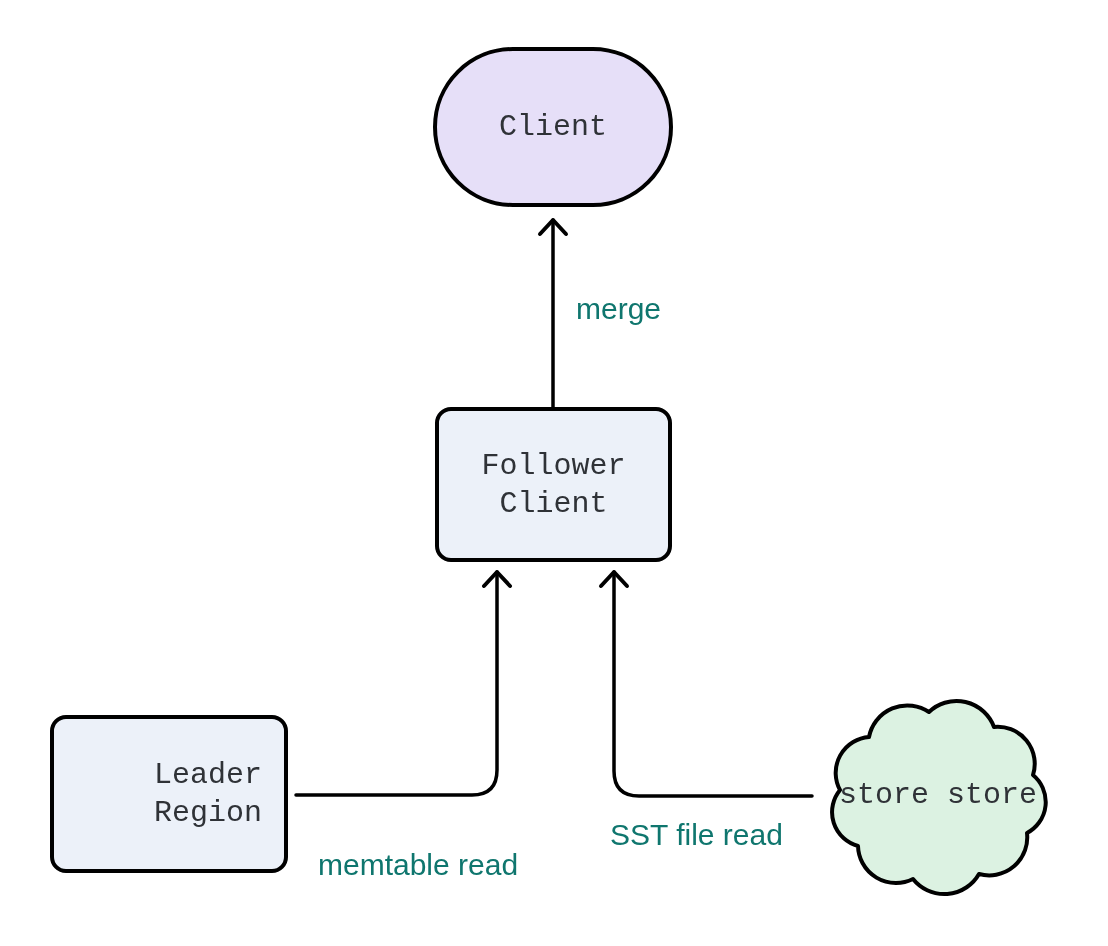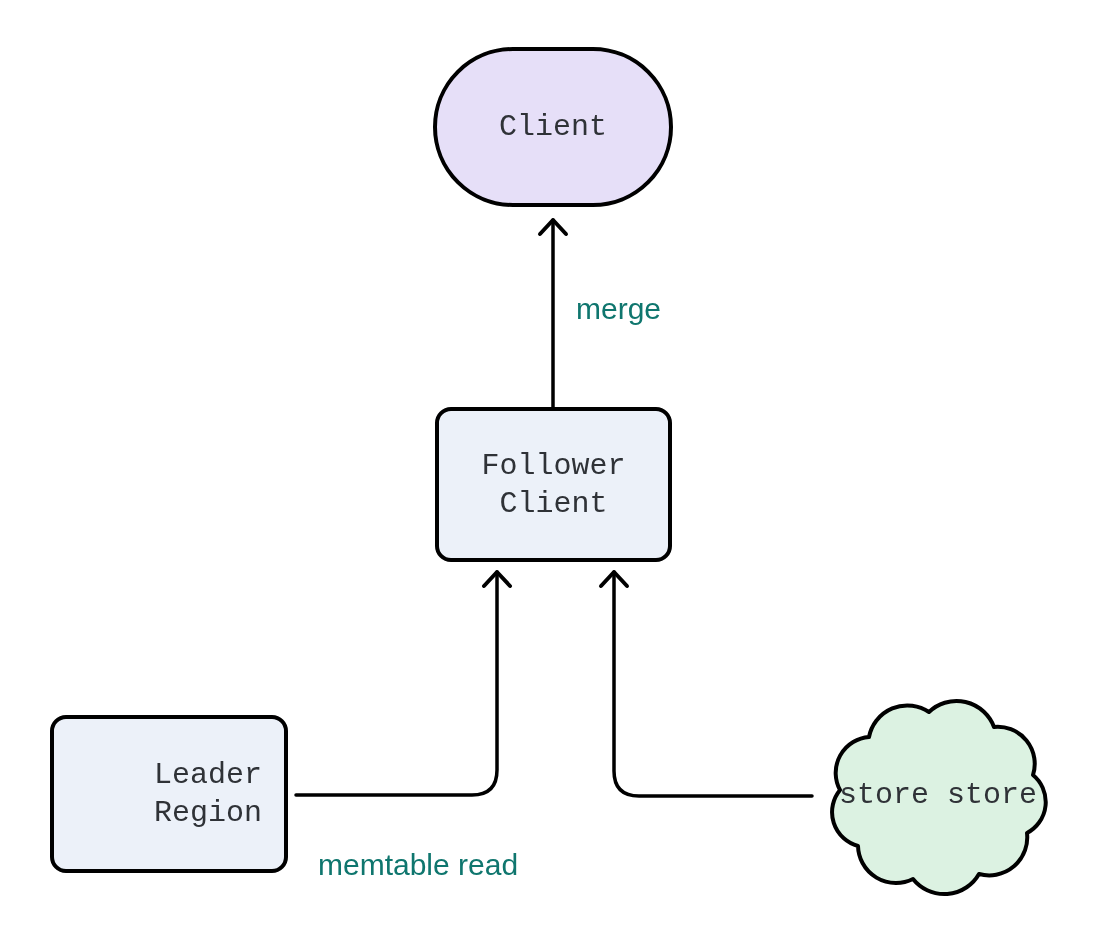--- a/index.html
+++ b/index.html
@@ -126,14 +126,15 @@
   </div>
 
   <div class="node-label cloud-label">
     <span>store store</span>
   </div>
 
   <div class="label merge-label">merge</div>
 
   <div class="label memtable-label">memtable read</div>
 
+  <div class="label sst-label">SST file read</div>
 
 </div>
 
 </body></html>

